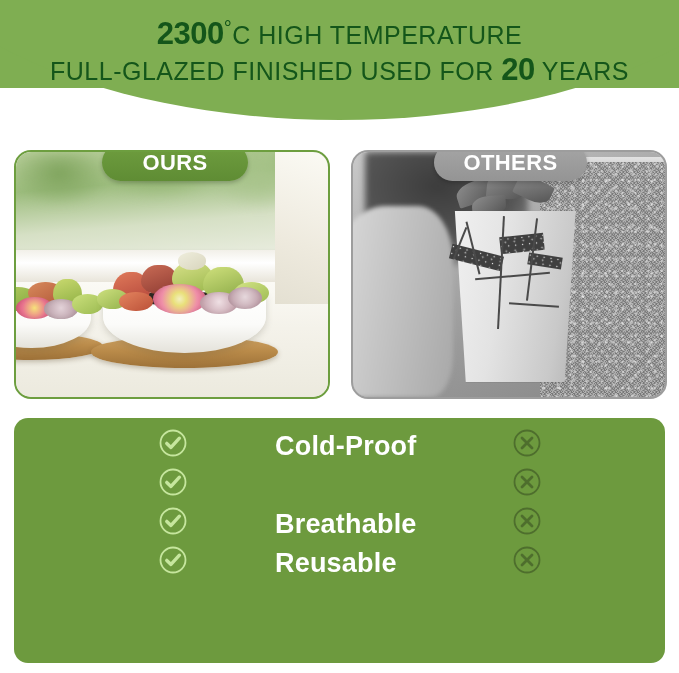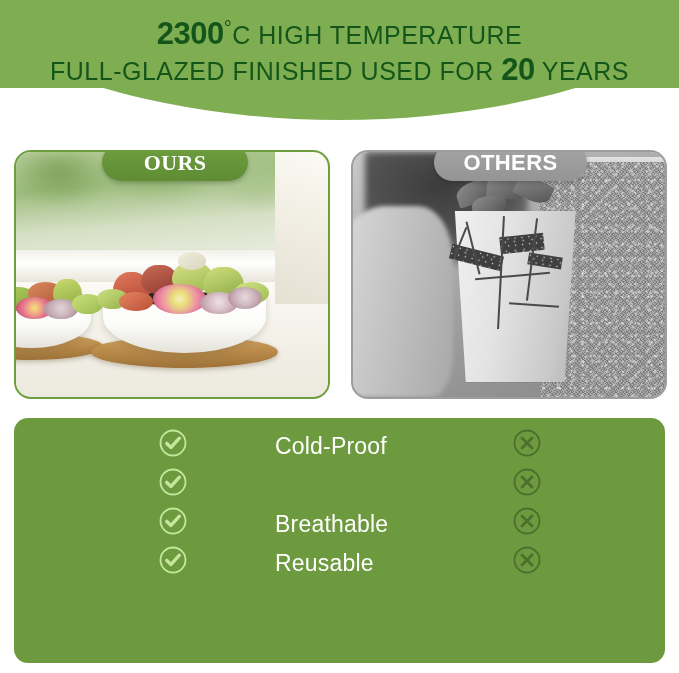--- a/index.html
+++ b/index.html
@@ -264,21 +264,20 @@
     font-size: 22px;
     font-weight: bold;
     letter-spacing: 0.4px;
     z-index: 9;
     box-shadow: 0 2px 4px rgba(0,0,0,0.22);
   }
   .pill-ours {
     left: 100px;
     width: 146px;
     background: linear-gradient(180deg,#6f9e3f 0%,#5f8c34 100%);
-    font-family: Liberation Serif, serif;
   }
   .pill-others {
     left: 432px;
     width: 153px;
     background: linear-gradient(180deg,#a6a6a6 0%,#949494 100%);
   }
 
   
   .features {
     position: absolute;
@@ -306,22 +305,22 @@
   .ficon-no {
     position: absolute;
     left: 498px;
     width: 30px;
     height: 30px;
   }
   .flabel {
     position: absolute;
     left: 261px;
     color: #ffffff;
-    font-size: 23px;
-    font-weight: normal;
+    font-size: 27px;
+    font-weight: bold;
     letter-spacing: 0.2px;
     white-space: nowrap;
     margin-top: 7px;
   }
 </style>
 </head>
 <body>
 
 <div class="header">
   <div class="header-flat"></div>

